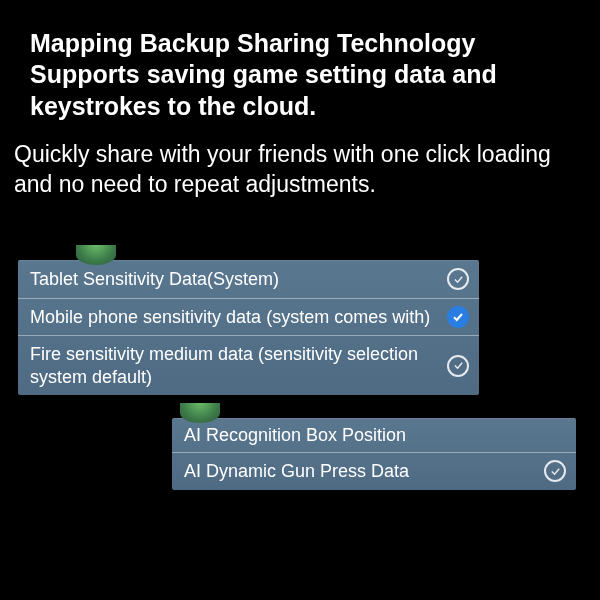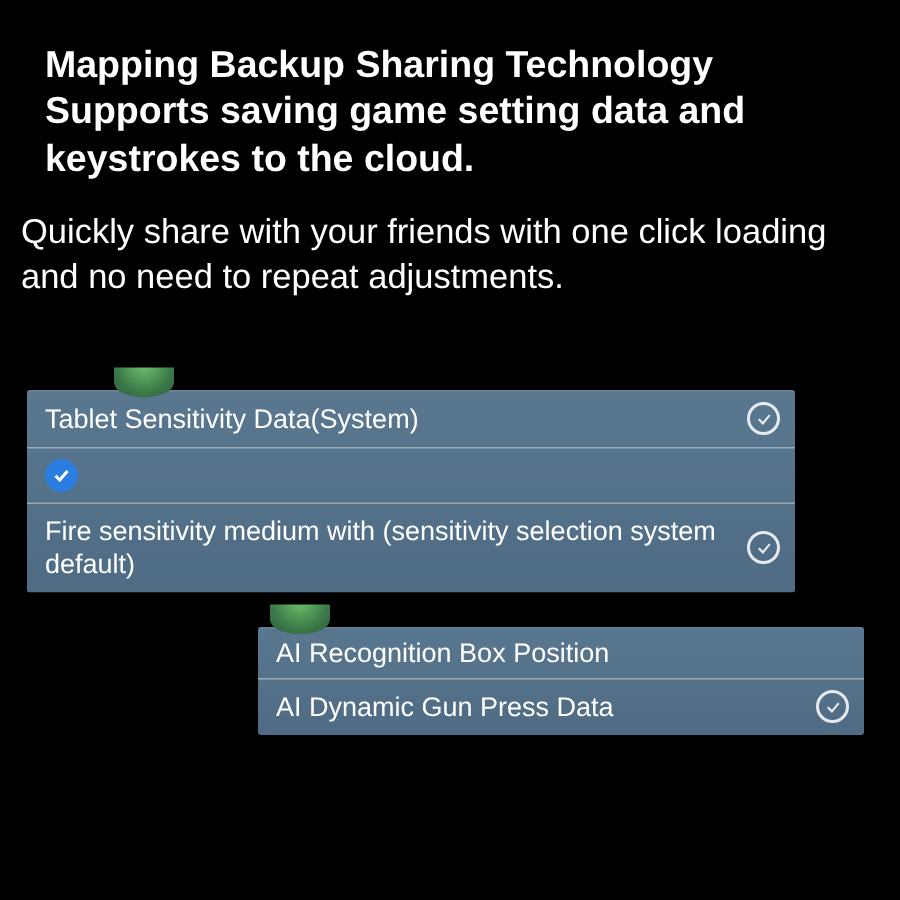--- a/index.html
+++ b/index.html
@@ -28,21 +28,21 @@
   .panel {
     background: linear-gradient(180deg, #5a7790 0%, #4f6b84 100%);
     border-radius: 2px;
     position: absolute;
     box-shadow: 0 2px 8px rgba(0,0,0,0.5);
     border-top: 1px solid rgba(255,255,255,0.15);
   }
   .panel-top {
     left: 18px;
     top: 260px;
-    width: 512px;
+    width: 461px;
   }
   .panel-bottom {
     left: 172px;
     top: 418px;
     width: 404px;
   }
   .orb {
     position: absolute;
     top: -16px;
     width: 40px;
@@ -102,28 +102,29 @@
 
   <div class="row">
     <span class="row-label">Tablet Sensitivity Data(System)</span>
     <span class="radio radio-off">
       <svg viewBox="0 0 12 12">
           <polyline points="2,6 5,9 10,3" fill="none" stroke="rgba(255,255,255,0.85)" stroke-width="1.6"></polyline>
         </svg>
     </span>
   </div>
   <div class="row">
+    <span class="row-label">Mobile phone sensitivity data (system comes with)</span>
     <span class="radio radio-on">
       <svg viewBox="0 0 12 12">
           <polyline points="2,6.2 4.8,9 10,3" fill="none" stroke="#fff" stroke-width="2"></polyline>
         </svg>
     </span>
   </div>
   <div class="row">
-    <span class="row-label">Fire sensitivity medium with (sensitivity selection system default)</span>
+    <span class="row-label">Fire sensitivity medium data (sensitivity selection system default)</span>
     <span class="radio radio-off">
       <svg viewBox="0 0 12 12">
           <polyline points="2,6 5,9 10,3" fill="none" stroke="rgba(255,255,255,0.85)" stroke-width="1.6"></polyline>
         </svg>
     </span>
   </div>
 </div>
 
 <div class="panel panel-bottom">
   <div class="orb orb-bottom"></div>

